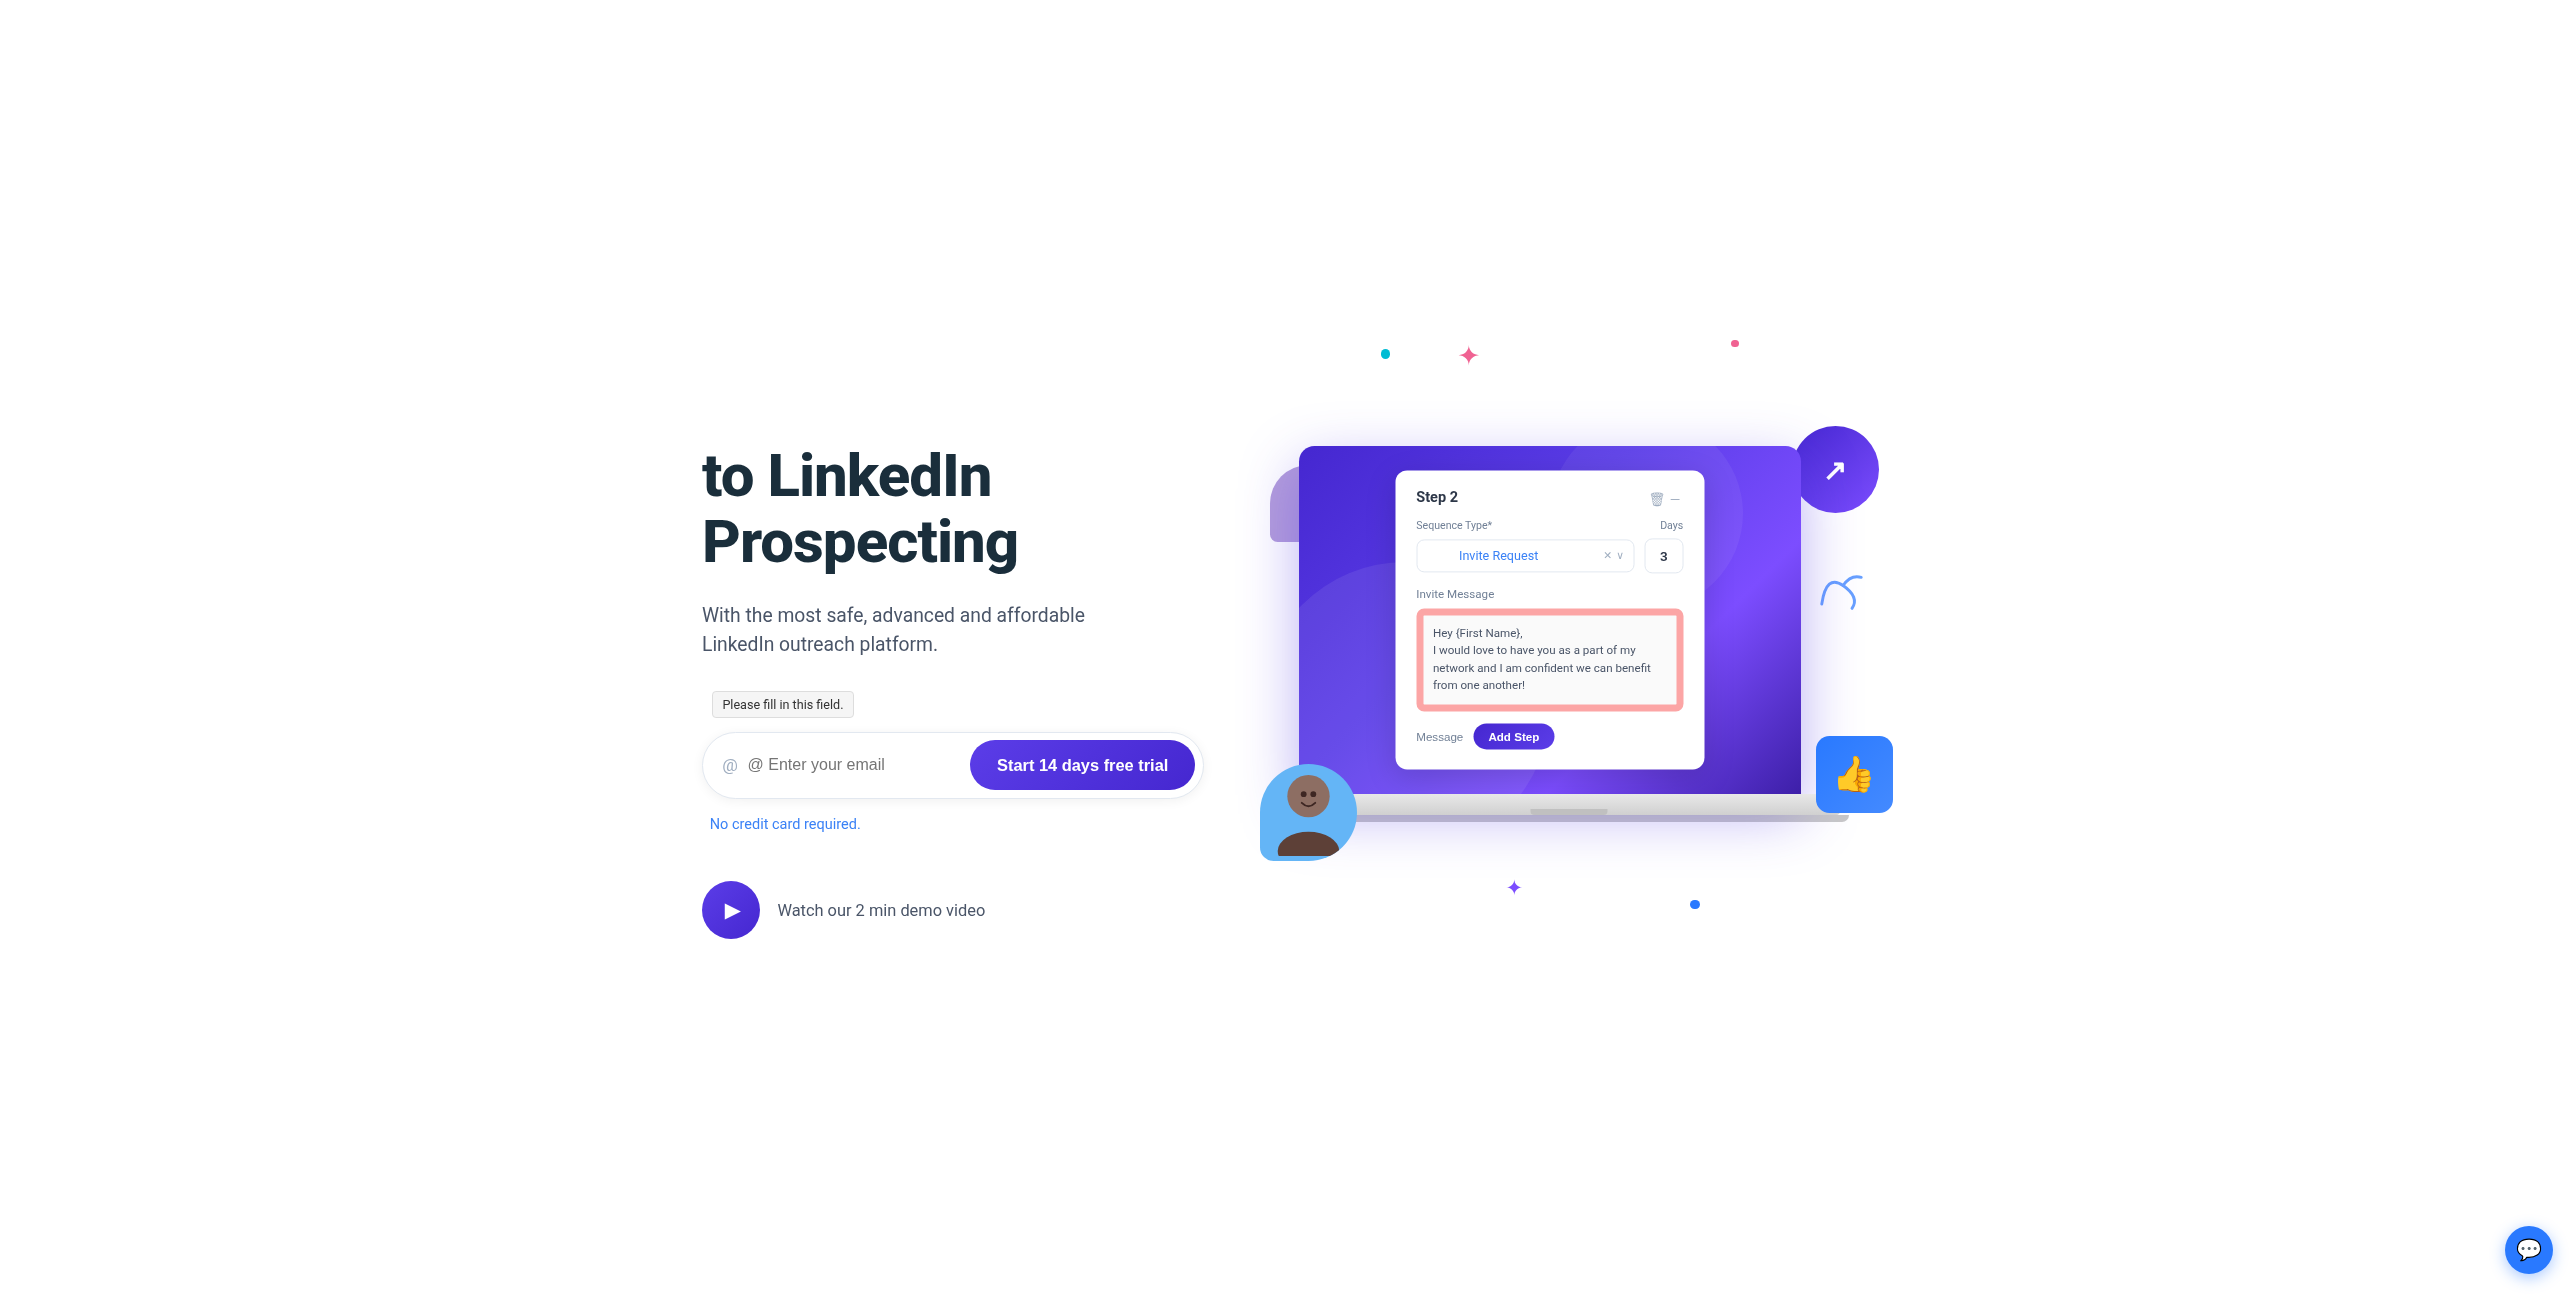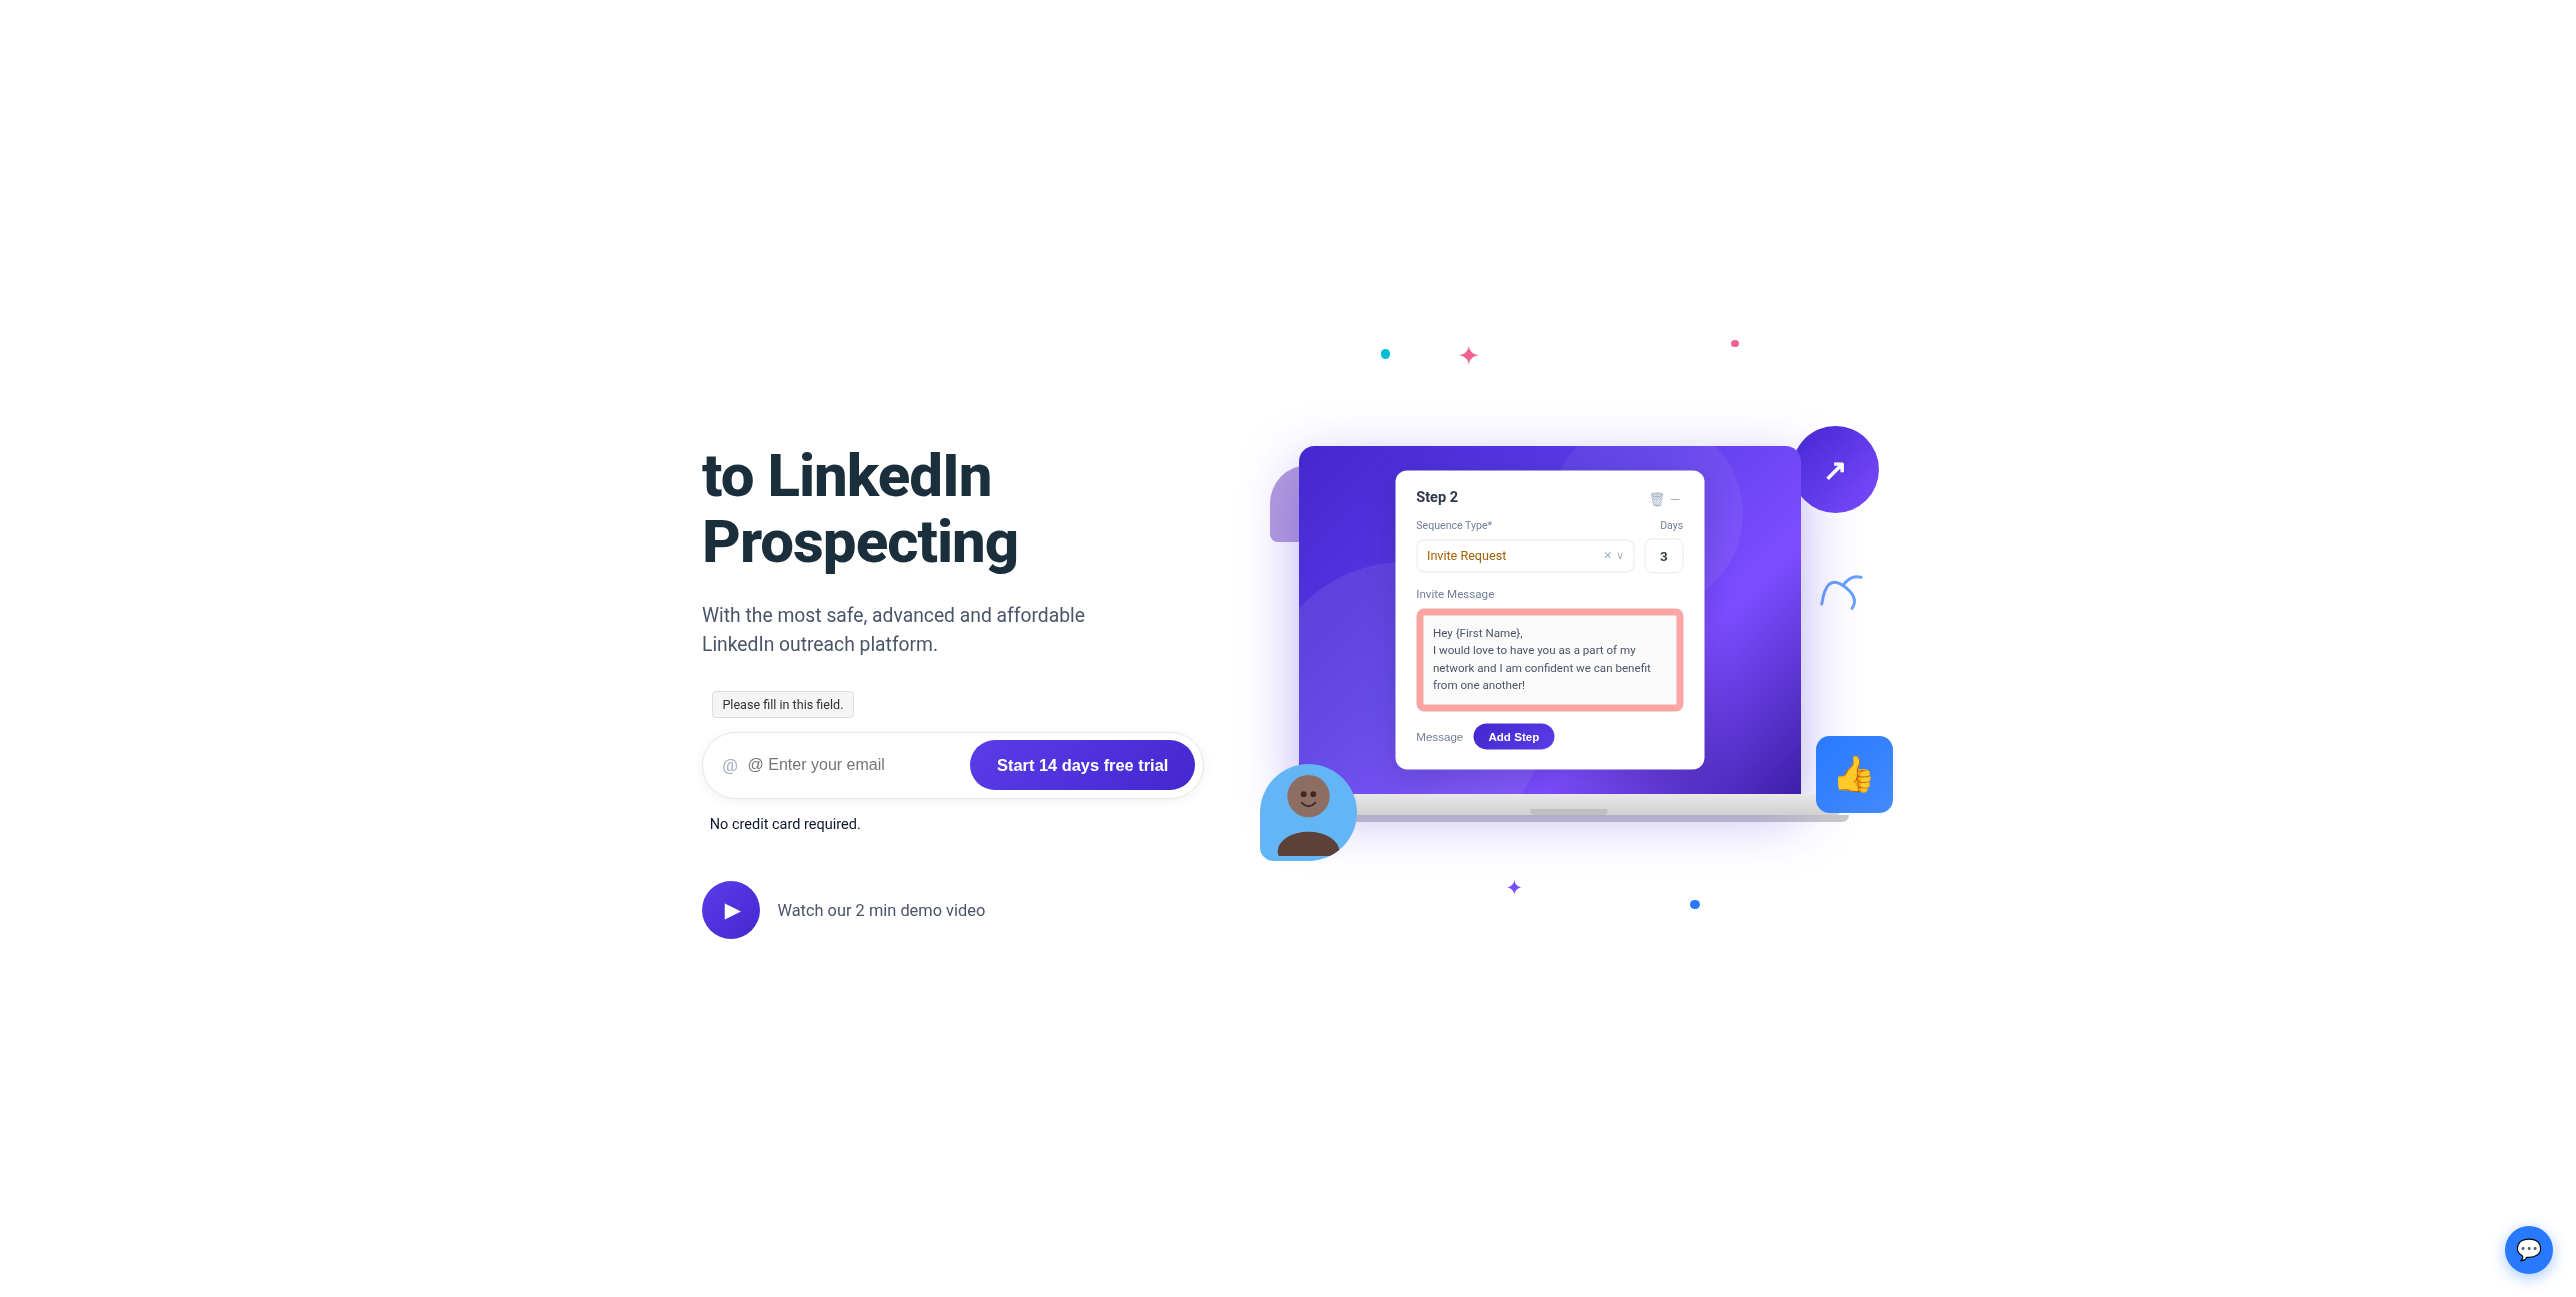--- a/index.html
+++ b/index.html
@@ -79,21 +79,21 @@
       border-radius: 48px;
       padding: 15.4px 27px;
       font-size: 16.4px;
       font-weight: 700;
       cursor: pointer;
       white-space: nowrap;
       flex-shrink: 0;
     }
     .no-cc {
       font-size: 14.5px;
-      color: #0f172a;
+      color: #3b82f6;
       margin-top: 17.4px;
       margin-left: 7.7px;
     }
     .demo-section {
       display: flex;
       align-items: center;
       gap: 17.4px;
       margin-top: 48px;
     }
     .play-btn {
@@ -243,21 +243,22 @@
       border-radius: 7.7px;
       padding: 7.7px 9.7px;
       font-size: 12.6px;
       color: #2d3748;
       display: flex;
       align-items: center;
       justify-content: space-between;
     }
     .seq-select-text {
       font-size: 12.6px;
-      color: #a16207;
+      color: #3b82f6;
+      margin-left: 32px;
     }
     .seq-select-icons {
       display: flex;
       gap: 3.9px;
       align-items: center;
       color: #a0aec0;
       font-size: 10.6px;
     }
     .days-box {
       width: 39px;

